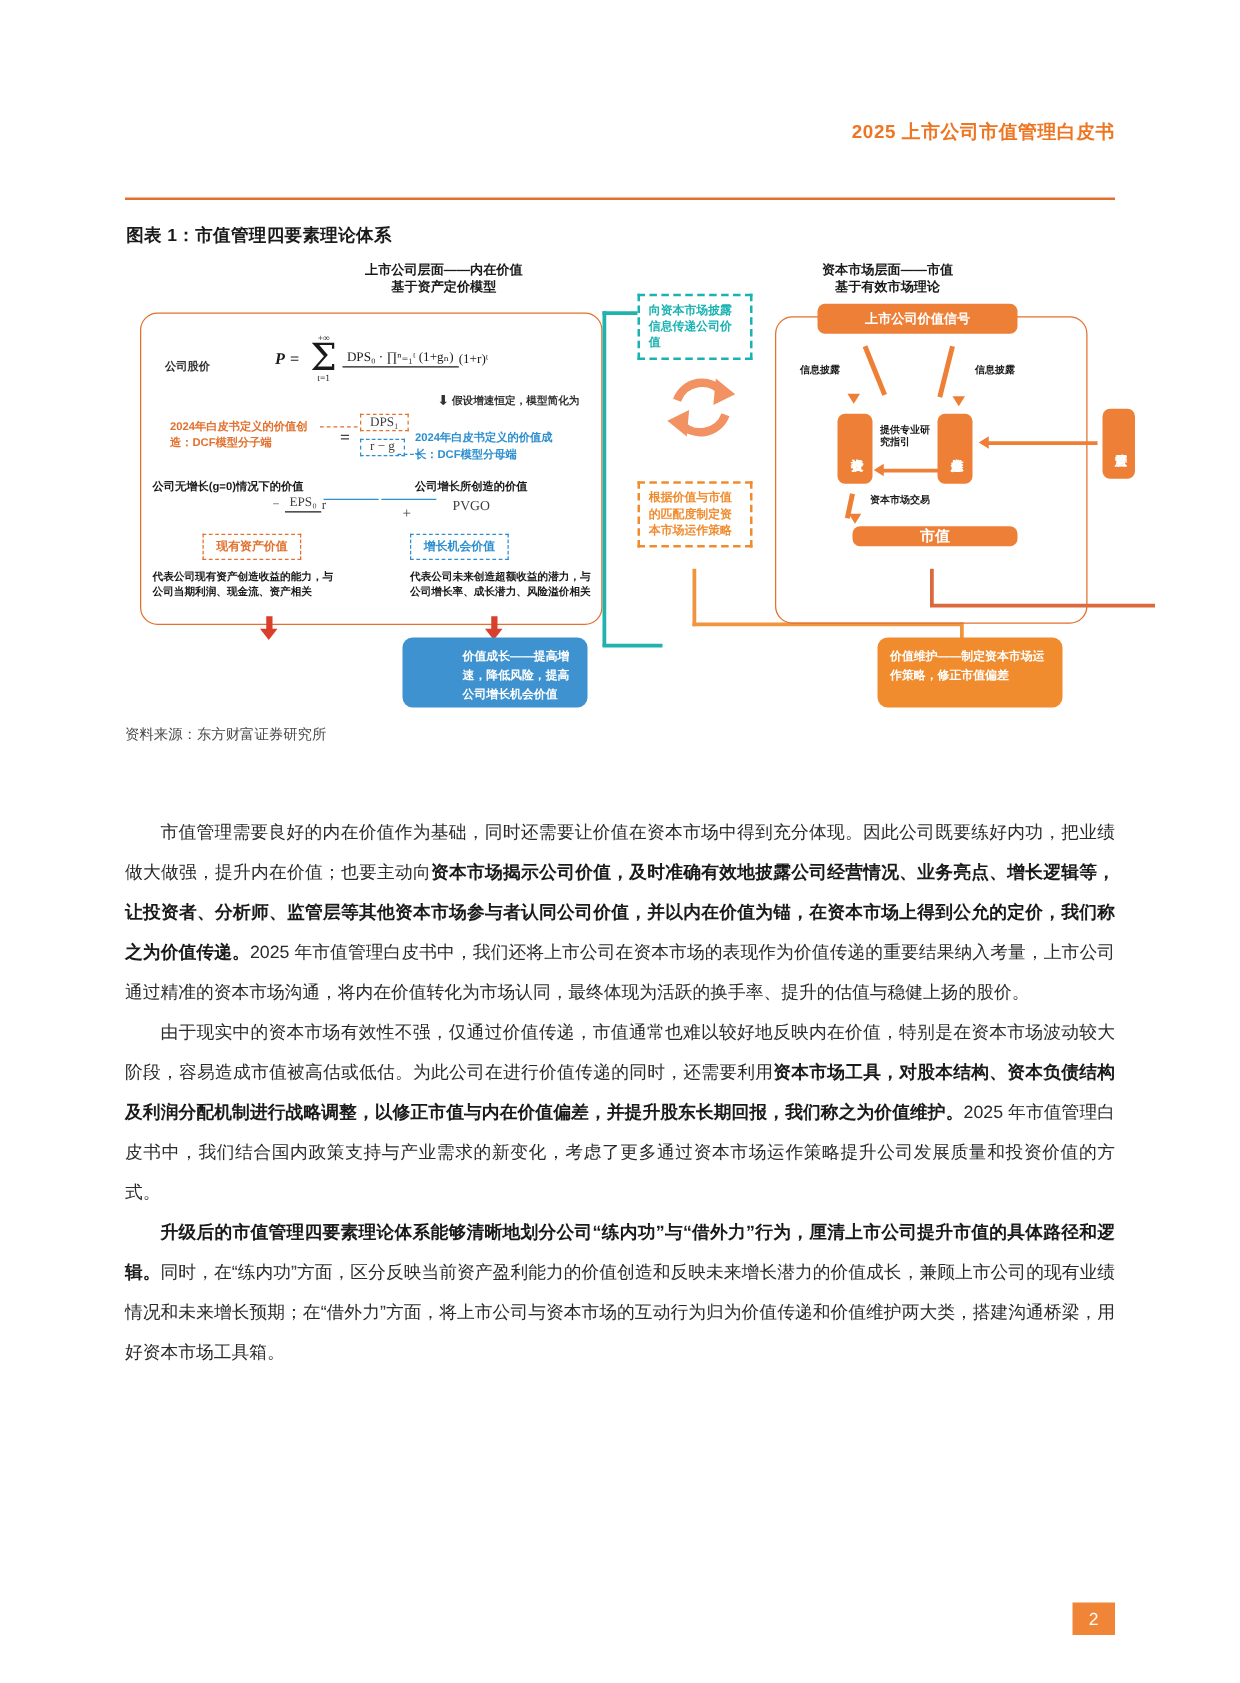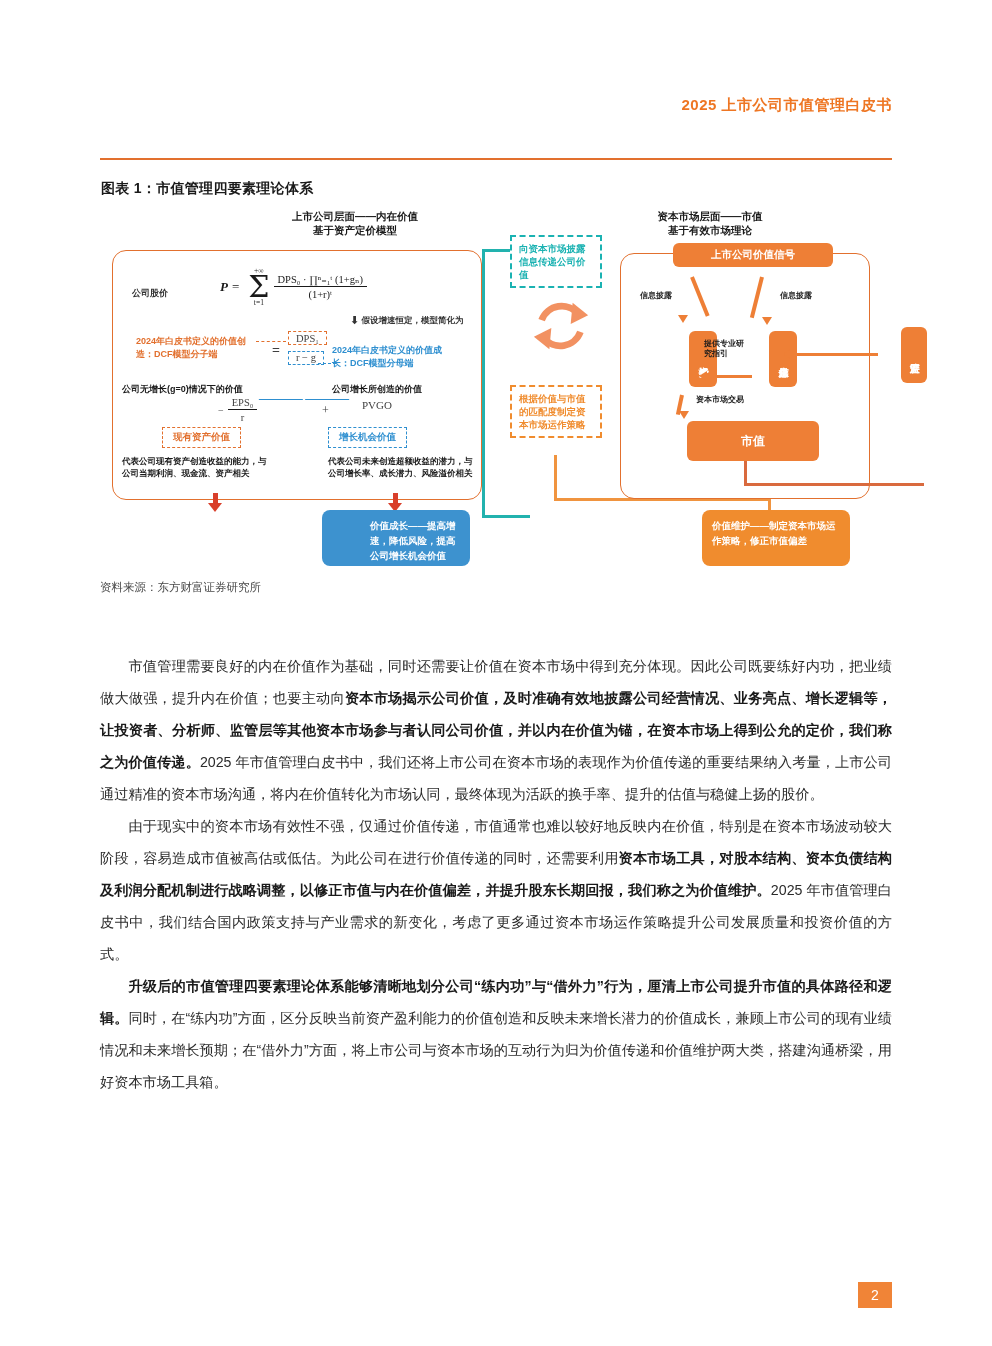--- a/index.html
+++ b/index.html
@@ -89,21 +89,21 @@
     font-family: "Liberation Serif", "DejaVu Serif", serif;
     color: #1a1a1a;
     display: flex;
     align-items: center;
     font-size: 12px;
   }
   .formula .var { font-style: italic; font-weight: bold; font-size: 13px; }
   .sigma-wrap { display:flex; flex-direction:column; align-items:center; margin:0 4px; line-height:1; }
   .sigma-top, .sigma-bot { font-size: 7.5px; }
   .sigma-glyph { font-size: 30px; line-height: .8; font-family:"DejaVu Serif", serif; }
-  .frac { display:inline-flex; flex-direction:column; align-items:center;justify-content:flex-end; }
+  .frac { display:inline-flex; align-items:center;justify-content:flex-end; }
   .frac .num { border-bottom: 1px solid #1a1a1a; padding: 0 4px 1px; font-size: 10.5px; white-space: nowrap;}
   .frac .den { padding-top: 2px; font-size: 10.5px; }
 
   .note-simplify {
     position: absolute; left: 250px; top: 108px;
     font-size: 8.5px; font-weight: bold; color: #333; white-space: nowrap;
   }
   .note-simplify .dn-arrow {
     display:inline-block; color:#333; font-size:11px; transform: translateY(1px);
   }
@@ -217,27 +217,26 @@
     left: 520px; top: 48px;
     width: 250px; height: 246px;
     border: 1.6px solid #e2702e;
     border-radius: 14px;
     box-sizing: border-box;
   }
   .orange-pill {
     position:absolute; background:#ee7f36; color:#fff; font-weight:bold;
     border-radius: 6px; text-align:center; display:flex; align-items:center; justify-content:center;
     font-size: 10.5px;
-    margin-left: 19px;
   }
   #node-signal   { left: 554px; top: 38px;  width: 160px; height: 24px; }
   #node-investor { left: 570px; top: 126px; width: 28px;  height: 56px; font-size:10px; }
   #node-media    { left: 650px; top: 126px; width: 28px;  height: 56px; font-size:10px; }
   #node-regulator{ left: 782px; top: 122px; width: 26px;  height: 56px; font-size:10px; }
-  #node-mktcap   { left: 568px; top: 216px; width: 132px; height: 40px; font-size: 12px; }
+  #node-mktcap   { left: 582px; top: 216px; width: 132px; height: 16px; font-size: 12px; }
   .vert-text { writing-mode: vertical-rl; text-orientation: upright; line-height: 1.05; }
 
   .mini-label {
     position:absolute; font-size: 8px; font-weight: bold; color:#1a1a1a; line-height: 10px; white-space:nowrap;
   }
   #lbl-disclose-l { left: 540px; top: 86px; }
   #lbl-disclose-r { left: 680px; top: 86px; }
   #lbl-research   { left: 604px; top: 134px; width:44px; white-space:normal; }
   #lbl-trade      { left: 596px; top: 190px; }
 

